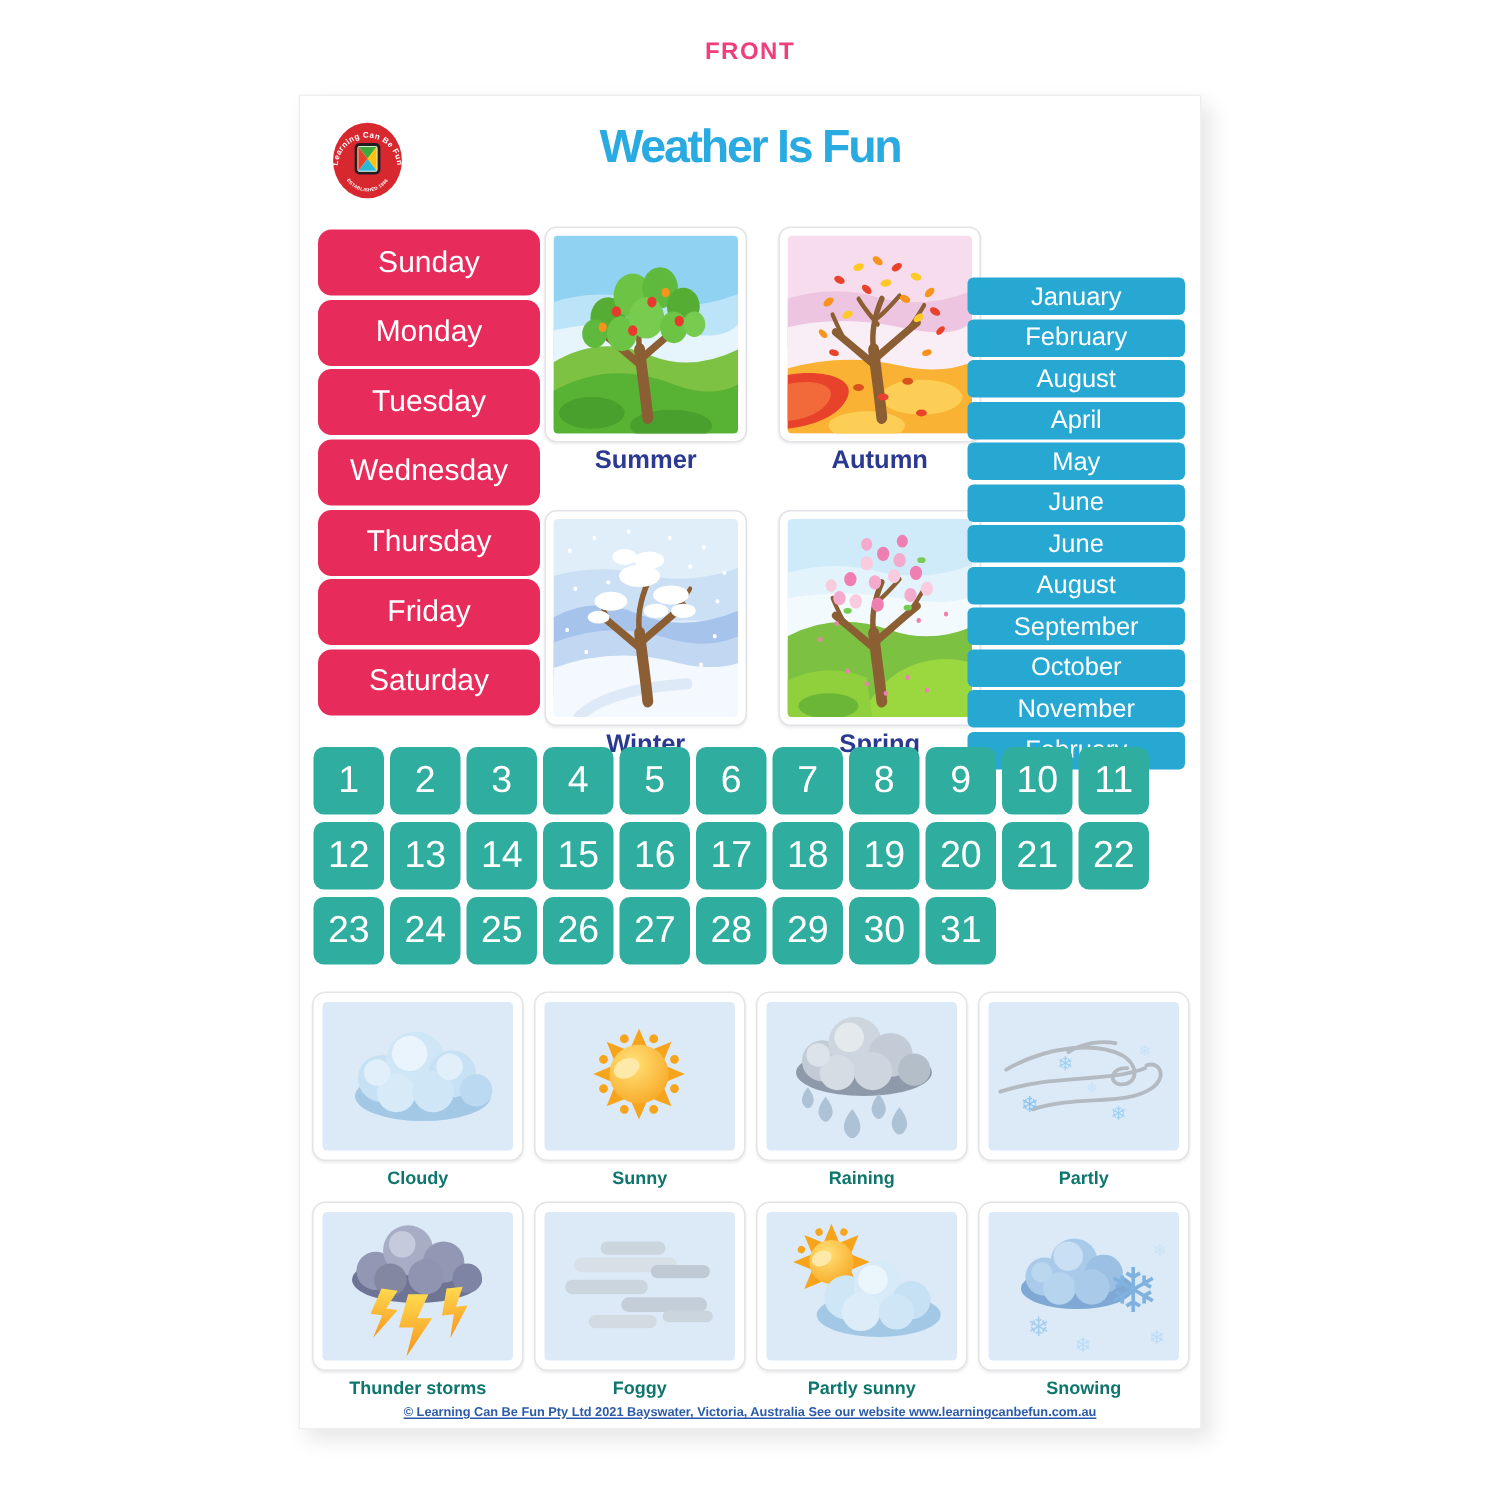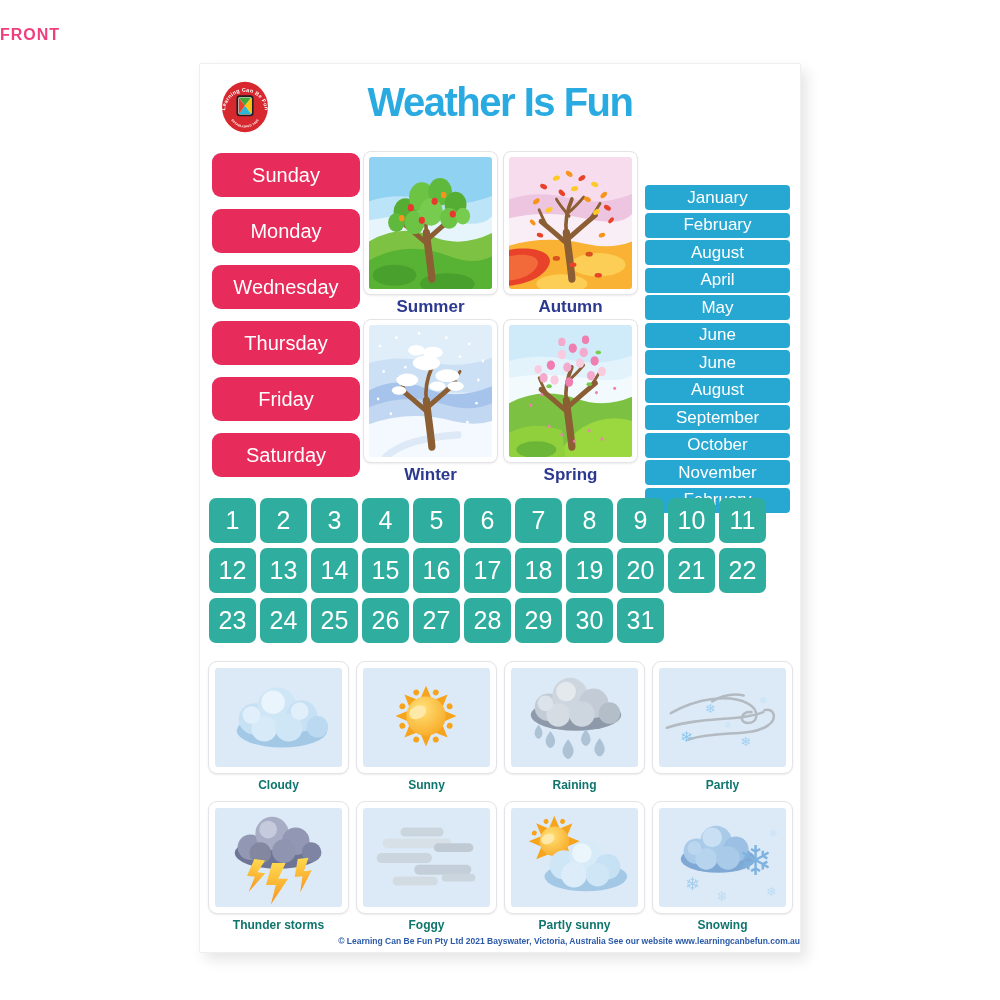--- a/index.html
+++ b/index.html
@@ -1,45 +1,45 @@
 <!DOCTYPE html>
 <html><head>
 <meta charset="utf-8">
 <style>
   * { margin:0; padding:0; box-sizing:border-box; }
   html,body { width:1000px; height:1000px; background:#ffffff; font-family:"Liberation Sans", sans-serif; }
   .stage { position:relative; width:1000px; height:1000px; background:#fff; overflow:hidden; }
 
-  .front-label { position:absolute; top:26px; left:0; right:0; text-align:left;
+  .front-label { position:absolute; top:26px; left:0; right:0; text-align:center;
     color:#F03E7D; font-weight:700; font-size:16px; letter-spacing:1px; }
 
   .poster { position:absolute; left:199px; top:63px; width:602px; height:890px;
     background:#fff; border:1px solid #efefef; border-radius:2px;
     box-shadow:6px 7px 14px rgba(0,0,0,0.10); }
 
   .logo { position:absolute; left:19px; top:10px; width:52px; height:66px; }
 
   .poster-title { position:absolute; top:16px; left:0; right:0; text-align:center;
-    color:#29ABE2; font-size:40px; font-weight:700; letter-spacing:-1.5px; }
+    color:#29ABE2; font-size:31px; font-weight:700; letter-spacing:-1.5px; }
 
   
   .days { position:absolute; left:12px; top:89px; width:148px; height:324px;
     display:flex; flex-direction:column; justify-content:space-between;text-align:right; }
   .day-tile { height:44px; background:#E72B5A; border-radius:9px; color:#fff;
     font-size:20px; display:flex; align-items:center; justify-content:center; }
 
   
   .months { position:absolute; left:445px; top:89px; width:145px; height:328px;
     display:flex; flex-direction:column; justify-content:space-between;margin-top:32px; }
   .month-tile { height:25px; background:#27A8D3; border-radius:4px; color:#fff;
     font-size:17px; display:flex; align-items:center; justify-content:center; }
 
   
   .seasons { position:absolute; left:163px; top:87px; width:276px;
-    display:grid; grid-template-columns:135px 135px; column-gap:5px; row-gap:0; }
+    display:grid; grid-template-columns:135px 135px; column-gap:5px; row-gap:0;gap:21px; }
   .season-cell { display:flex; flex-direction:column; align-items:center; }
   .season-card { width:135px; height:144px; background:#fff; border:1px solid #E4E4E8;
     border-radius:8px; padding:5px; box-shadow:0 1px 2px rgba(0,0,0,0.08); }
   .season-card svg { width:100%; height:100%; border-radius:3px; display:block; }
   .season-label { height:24px; line-height:24px; color:#2B3990; font-size:17px; font-weight:700; }
 
   
   .dates { position:absolute; left:9px; top:434px;
     display:grid; grid-template-columns:repeat(11,47px); column-gap:4px; row-gap:5px; }
   .date-tile { width:47px; height:45px; background:#2FAD9E; border-radius:7px; color:#fff;
@@ -48,22 +48,22 @@
   
   .weather { position:absolute; left:8px; top:597px;
     display:grid; grid-template-columns:repeat(4,141px); column-gap:7px; row-gap:1px; }
   .weather-cell { display:flex; flex-direction:column; align-items:center; height:139px; }
   .weather-card { width:141px; height:113px; background:#fff; border:1px solid #E4E4E8;
     border-radius:9px; padding:6px; box-shadow:0 1px 2px rgba(0,0,0,0.08); }
   .weather-panel { width:100%; height:100%; background:#DCEAF8; border-radius:3px; overflow:hidden; }
   .weather-panel svg { width:100%; height:100%; display:block; }
   .weather-label { margin-top:4px; color:#0f766e; font-size:12px; font-weight:700; }
 
-  .poster-footer { position:absolute; top:872px; left:0; right:0; text-align:right;
-    color:#2B5AA8; font-size:8.5px; font-weight:700; }
+  .poster-footer { position:absolute; top:872px; left:0; right:0; text-align:center;
+    color:#2B5AA8; font-size:8.5px; font-weight:700;text-decoration:underline; }
 
   .flake { font-family:"DejaVu Sans", sans-serif; }
 </style>
 </head>
 <body>
 
 <div class="stage">
   <div class="front-label">FRONT</div>
 
   <div class="poster">
@@ -87,20 +87,21 @@
         <polygon points="26,45 42,45 34,34.5" fill="#29B9D6"></polygon>
         <polygon points="26,24 26,45 34,34.5" fill="#E8432A"></polygon>
       </g>
     </svg>
 
     <div class="poster-title">Weather Is Fun</div>
 
     <div class="days">
       <div class="day-tile">Sunday</div>
       <div class="day-tile">Monday</div>
+      <div class="day-tile">Tuesday</div>
       <div class="day-tile">Wednesday</div>
       <div class="day-tile">Thursday</div>
       <div class="day-tile">Friday</div>
       <div class="day-tile">Saturday</div>
     </div>
 
     <div class="seasons">
 
       <div class="season-cell">
         <div class="season-card">

